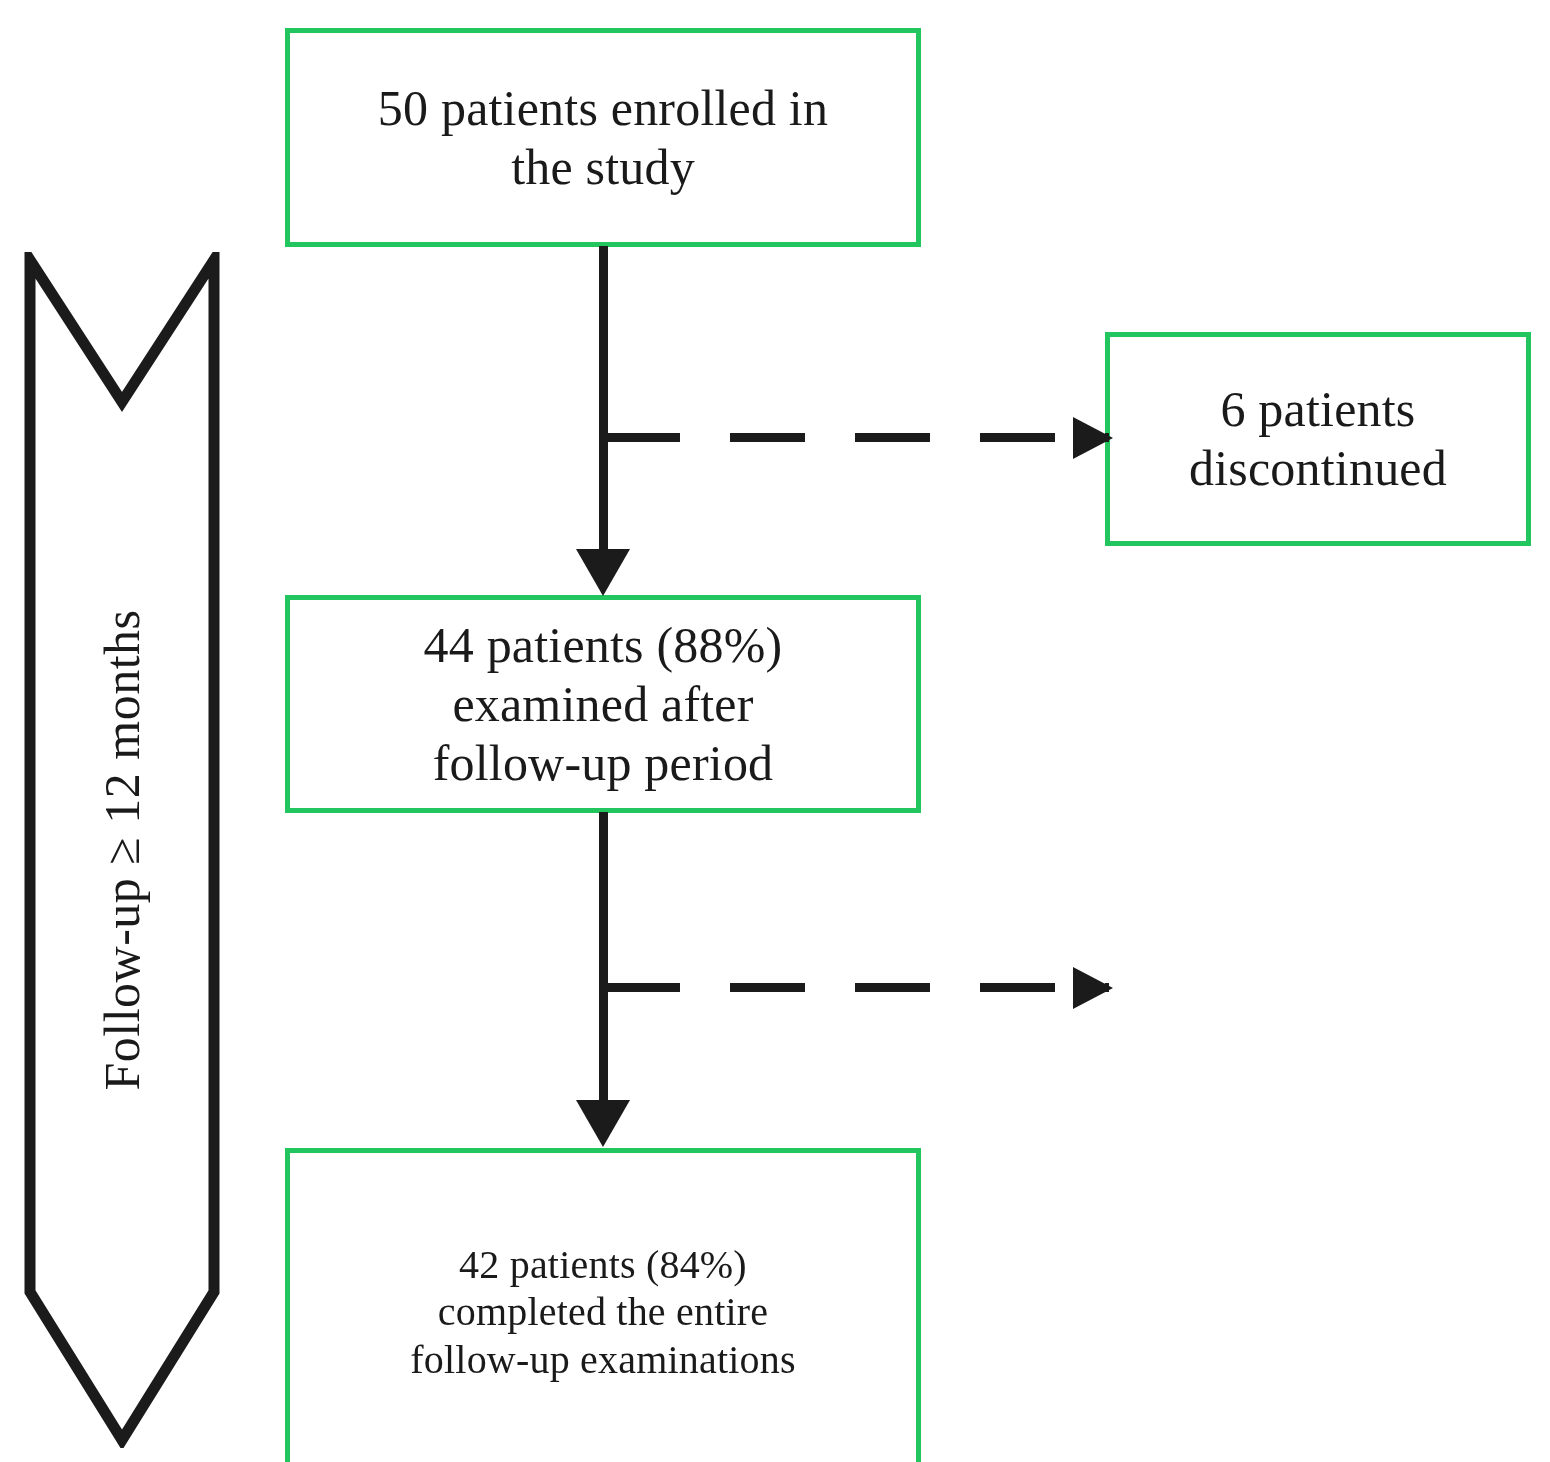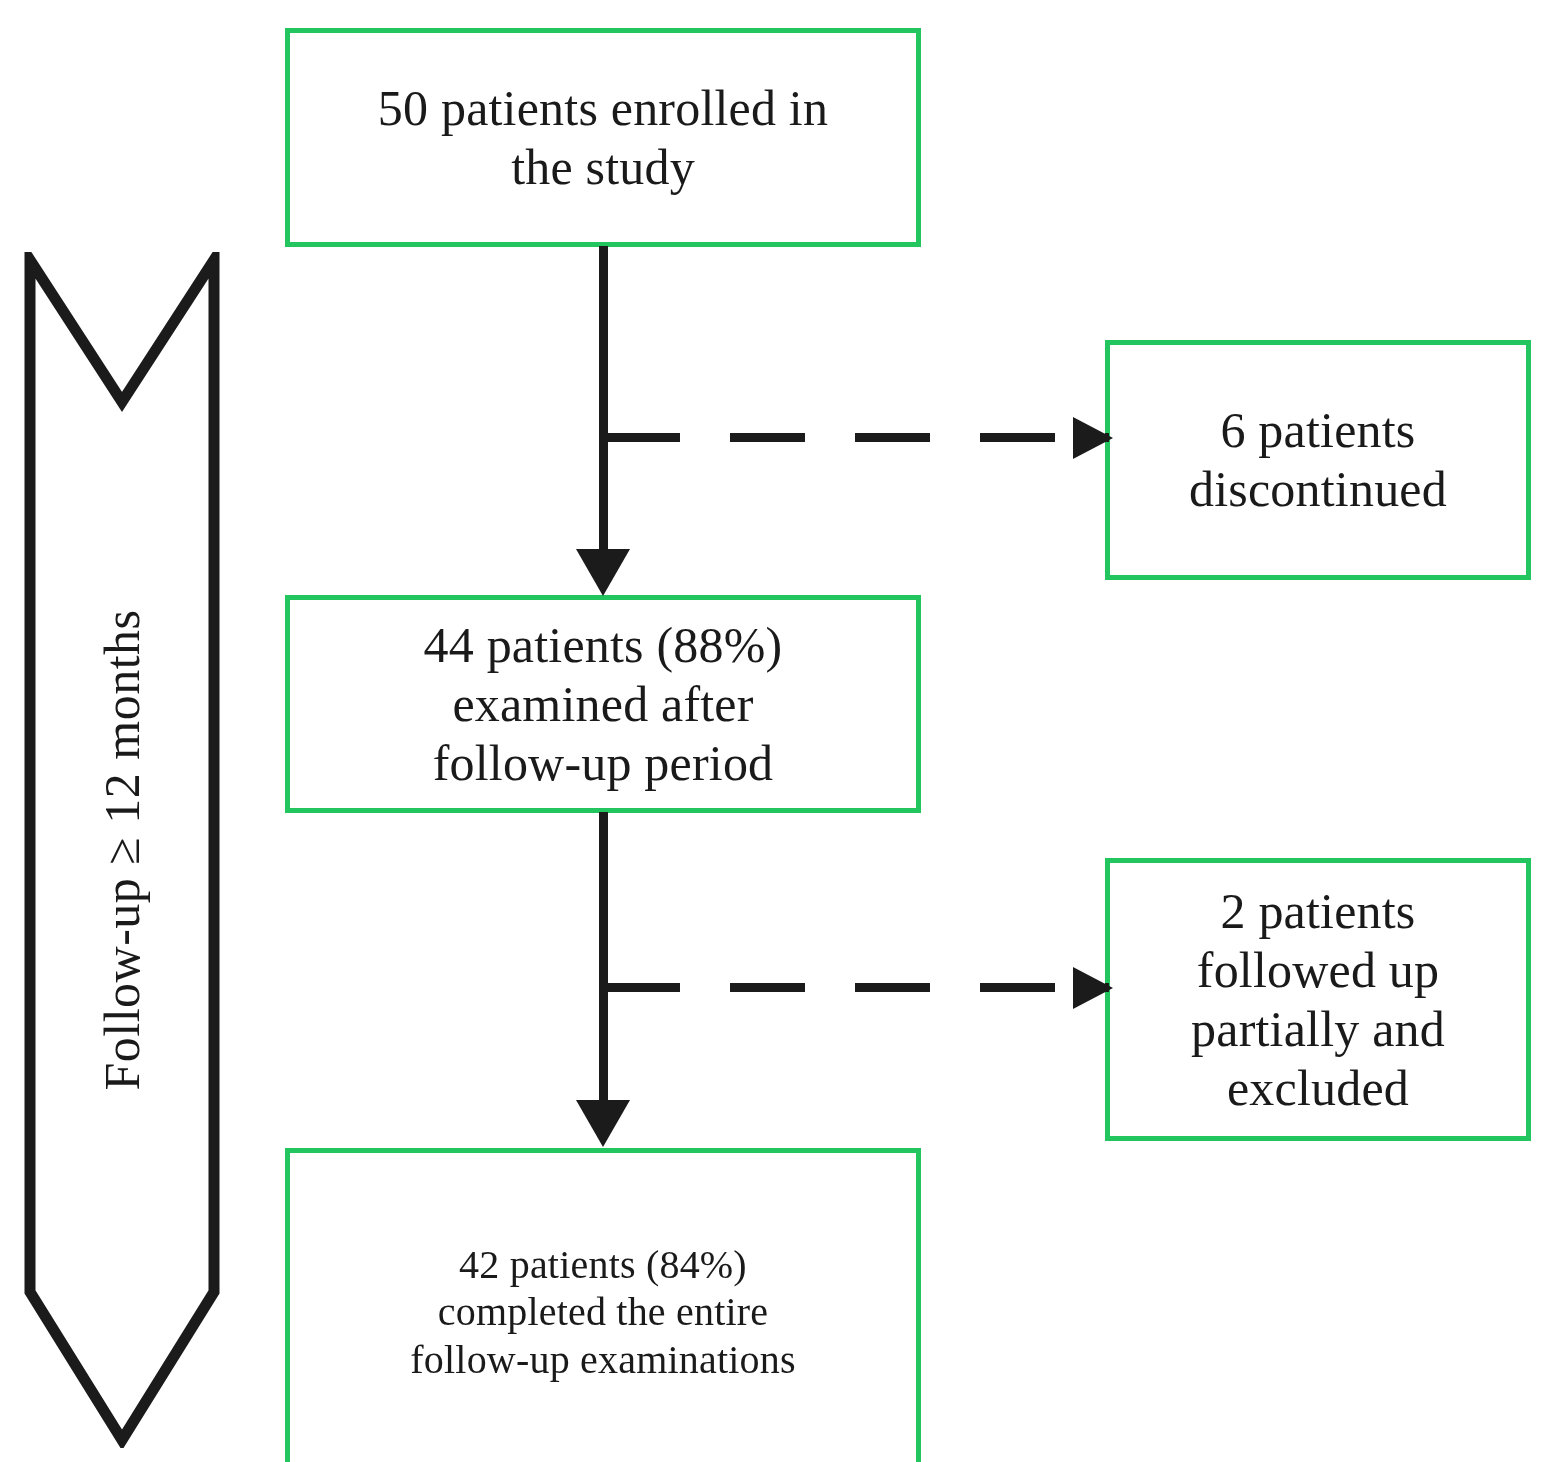--- a/index.html
+++ b/index.html
@@ -28,21 +28,21 @@
     justify-content: center;
     text-align: center;
     line-height: 1.18;
     white-space: pre-line;
     letter-spacing: 0.2px;
   }
 
   #box-enrolled   { left: 285px; top: 28px;   width: 636px; height: 219px; font-size: 50px; }
   #box-examined   { left: 285px; top: 595px;  width: 636px; height: 218px; font-size: 50px; }
   #box-completed  { left: 285px; top: 1148px; width: 636px; height: 328px; font-size: 40px; }
-  #box-discontinued { left: 1105px; top: 340px; width: 426px; height: 240px; font-size: 50px; }
+  #box-discontinued { left: 1105px; top: 332px; width: 426px; height: 214px; font-size: 50px; }
   #box-excluded     { left: 1105px; top: 858px; width: 426px; height: 283px; font-size: 50px; }
 
   
   .v-line {
     position: absolute;
     width: 9px;
     background: #1b1b1b;
     left: 599px;
   }
   #conn-1-line { top: 246px; height: 304px; }
@@ -138,24 +138,20 @@
 examined after
 follow-up period</div>
 
   <div class="flow-box" id="box-completed">42 patients (84%)
 completed the entire
 follow-up examinations</div>
 
   <div class="flow-box" id="box-discontinued">6 patients
 discontinued</div>
 
-  <div class="flow-box" id="box-excluded">2 patients
-followed up
-partially and
-excluded</div>
 
   <div class="v-line" id="conn-1-line"></div>
   <div class="v-arrowhead" id="conn-1-head"></div>
 
   <div class="v-line" id="conn-2-line"></div>
   <div class="v-arrowhead" id="conn-2-head"></div>
 
   <div class="dash-row" id="branch-1">
     <div class="dash-line"></div>
     <div class="dash-arrowhead"></div>

